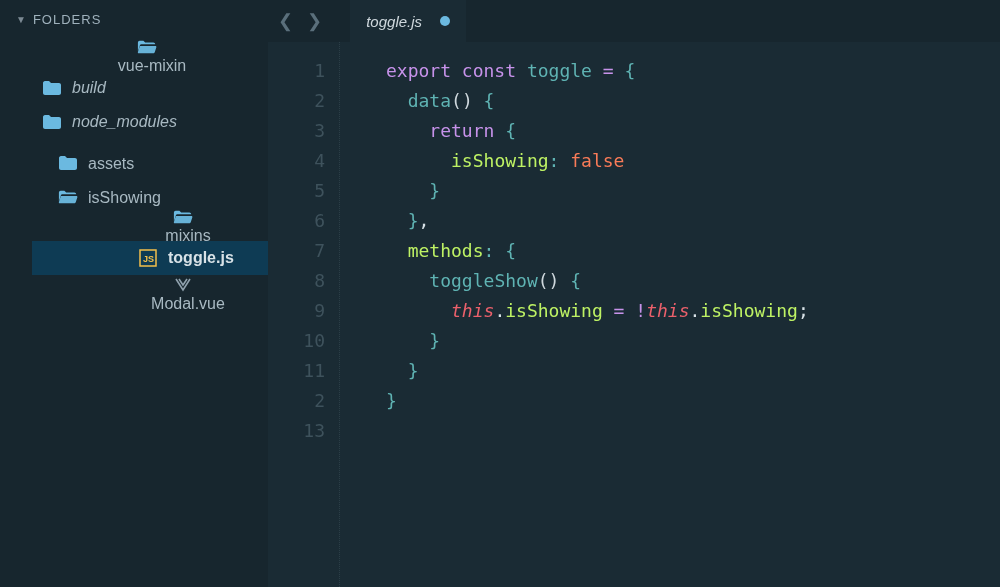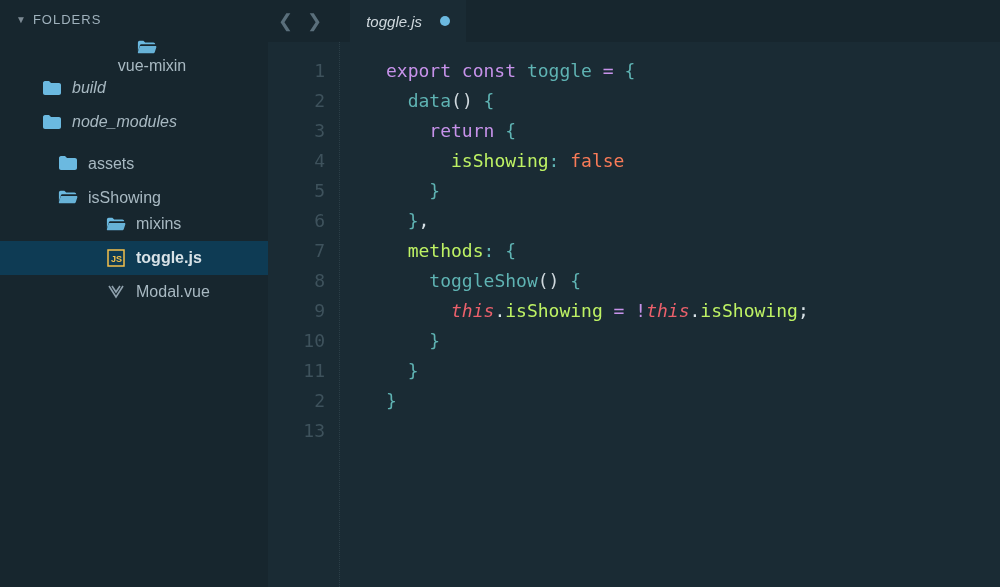--- a/index.html
+++ b/index.html
@@ -25,22 +25,22 @@
     padding-right: 8px; cursor: pointer; color: #a8b9c2; white-space: nowrap;
   }
   .row.selected { background: #0e3b54; color: #d8e2e7; }
   .row.selected .label { font-weight: 600; }
   .label { margin-left: 10px; }
   .ico { width: 20px; height: 20px; flex: 0 0 20px; display: flex; align-items: center; justify-content: center; }
   .ico svg { display: block; }
   .d0 { padding-left: 34px; flex-direction: column; }
   .d1 { padding-left: 42px; font-style: italic; }
   .d2 { padding-left: 58px; align-items: flex-end; }
-  .d3 { padding-left: 106px; }
-  .d4 { padding-left: 106px; }
+  .d3 { padding-left: 106px; flex-direction: column; }
+  .d4 { padding-left: 106px; margin-left: 32px; }
 
   
   .editor { flex: 1; display: flex; flex-direction: column; background: #1a2b34; }
   .tabbar {
     height: 42px; display: flex; align-items: center; background: #17262e;
     padding-left: 10px; color: #8fa1ad;
   }
   .nav-arrows { display: flex; gap: 14px; margin-right: 28px; color: #5a6f7b; font-size: 18px; }
   .nav-arrows span { cursor: pointer; }
   .tab {

